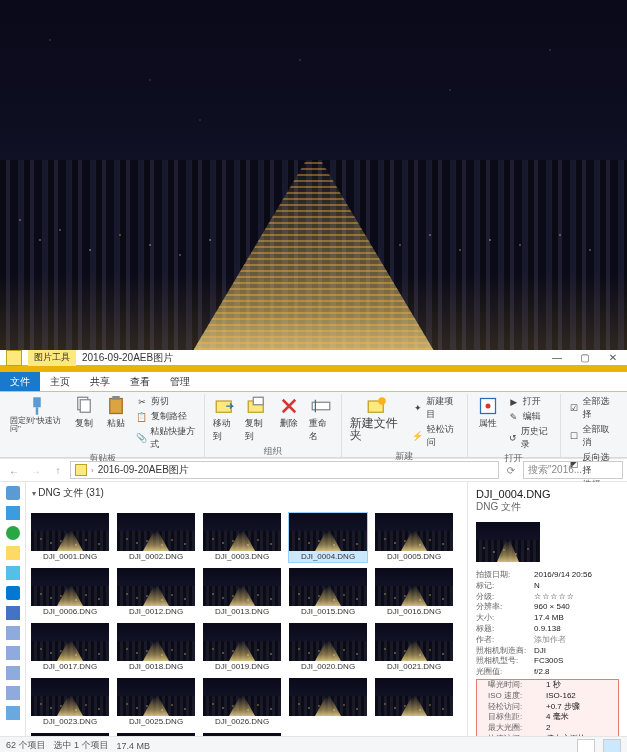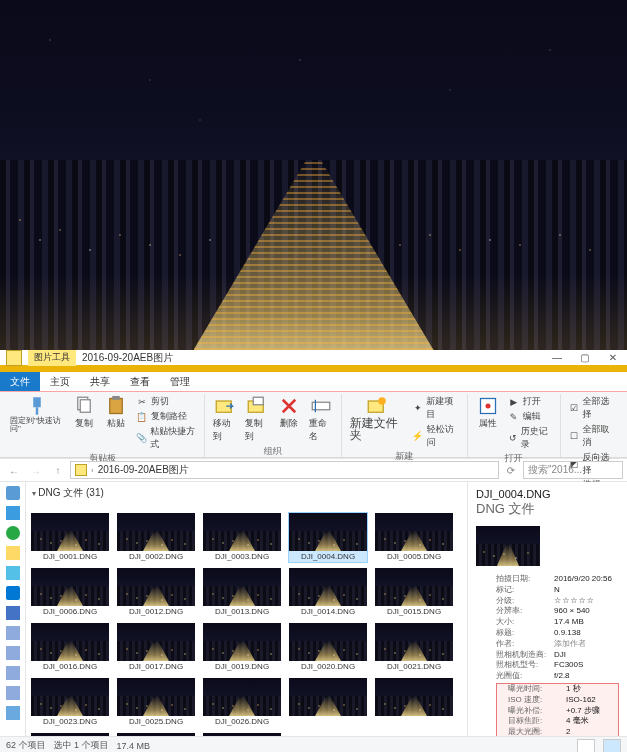--- a/index.html
+++ b/index.html
@@ -108,35 +108,35 @@
    radial-gradient(1px 1px at 55px 9px,#ffd070,transparent),
    radial-gradient(1px 1px at 68px 13px,#fff0a0,transparent),
    repeating-linear-gradient(90deg,rgba(10,10,20,.9) 0 3px,rgba(25,25,40,.9) 3px 6px); }
 .thumb .img::after { content:""; position:absolute; left:50%; bottom:0; width:26px; height:20px; transform:translateX(-50%);
   background:linear-gradient(180deg,transparent 0%,rgba(255,220,120,.5) 70%,rgba(255,230,150,.8) 100%);
   clip-path:polygon(42% 0,58% 0,100% 100%,0 100%); }
 .thumb .cap { font-size:8px; color:#333; text-align:center; padding:1px 0; width:100%; overflow:hidden; white-space:nowrap; }
 
 .details { width:160px; border-left:1px solid #e5e5e5; padding:6px 8px; background:#fff; overflow:hidden; }
 .details .fname { font-size:11px; color:#1a1a1a; }
-.details .ftype { font-size:13px; color:#666; margin-bottom:8px; }
+.details .ftype { font-size:10px; color:#666; margin-bottom:8px; }
 .details .preview { width:64px; height:40px; margin:4px 0 8px; position:relative; overflow:hidden;
   background:linear-gradient(180deg,#0a0a1a 0%,#131328 55%,#232338 100%); }
 .details .preview::before { content:""; position:absolute; left:0; right:0; bottom:0; height:22px;
   background:
    radial-gradient(1px 1px at 8px 8px,#ffd070,transparent),
    radial-gradient(1px 1px at 18px 12px,#fff0a0,transparent),
    radial-gradient(1px 1px at 28px 10px,#ffd070,transparent),
    radial-gradient(1px 1px at 40px 14px,#fff,transparent),
    radial-gradient(1px 1px at 52px 9px,#ffd070,transparent),
    repeating-linear-gradient(90deg,rgba(10,10,20,.9) 0 3px,rgba(25,25,40,.9) 3px 6px); }
 .details .preview::after { content:""; position:absolute; left:50%; bottom:0; width:22px; height:22px; transform:translateX(-50%);
   background:linear-gradient(180deg,transparent 0%,rgba(255,220,120,.5) 70%,rgba(255,230,150,.8) 100%);
   clip-path:polygon(42% 0,58% 0,100% 100%,0 100%); }
-.details .meta { font-size:8px; line-height:1.35;margin-left:20px; }
+.details .meta { font-size:8px; line-height:1.35; }
 .details .meta .row { display:flex; }
 .details .meta .k { width:58px; color:#666; }
 .details .meta .v { color:#1a1a1a; }
 .details .stars { color:#ccc; letter-spacing:1px; }
 .details .hl { background:rgba(255,0,0,.06); outline:1px solid rgba(220,40,40,.6); outline-offset:-1px; padding:1px 12px; margin:1px 0; }
 
 .statusbar { height:18px; border-top:1px solid #e5e5e5; background:#f5f6f7; display:flex; align-items:center; padding:0 6px; font-size:9px; color:#555; gap:8px; }
 .statusbar .sp { flex:1; }
 .statusbar .vbtn { width:18px; height:14px; border:1px solid #ccc; background:#fff; }
 </style>
@@ -397,33 +397,33 @@
           <div class="thumb">
             <div class="img"></div>
             <div class="cap">DJI_0012.DNG</div>
           </div>
           <div class="thumb">
             <div class="img"></div>
             <div class="cap">DJI_0013.DNG</div>
           </div>
           <div class="thumb">
             <div class="img"></div>
-            <div class="cap">DJI_0014.DNG</div>
-          </div>
-          <div class="thumb">
-            <div class="img"></div>
             <div class="cap">DJI_0015.DNG</div>
           </div>
           <div class="thumb">
             <div class="img"></div>
             <div class="cap">DJI_0016.DNG</div>
           </div>
           <div class="thumb">
             <div class="img"></div>
             <div class="cap">DJI_0017.DNG</div>
+          </div>
+          <div class="thumb">
+            <div class="img"></div>
+            <div class="cap">DJI_0018.DNG</div>
           </div>
           <div class="thumb">
             <div class="img"></div>
             <div class="cap">DJI_0019.DNG</div>
           </div>
           <div class="thumb">
             <div class="img"></div>
             <div class="cap">DJI_0020.DNG</div>
           </div>
           <div class="thumb">
@@ -460,21 +460,21 @@
         </div>
     </div>
 
     <div class="details">
       <div class="fname">DJI_0004.DNG</div>
       <div class="ftype">DNG 文件</div>
       <div class="preview"></div>
       <div class="meta">
         <div class="row">
             <span class="k">拍摄日期:</span>
-            <span class="v">2016/9/20 20:56</span>
+            <span class="v">2016/9/14 20:56</span>
           </div>
         <div class="row">
             <span class="k">标记:</span>
             <span class="v">N</span>
           </div>
         <div class="row">
             <span class="k">分级:</span>
             <span class="v stars">☆☆☆☆☆</span>
           </div>
         <div class="row">
@@ -508,21 +508,21 @@
         <div class="hl">
           <div class="row">
               <span class="k">曝光时间:</span>
               <span class="v">1 秒</span>
             </div>
           <div class="row">
               <span class="k">ISO 速度:</span>
               <span class="v">ISO-162</span>
             </div>
           <div class="row">
-              <span class="k">曝光补偿:</span>
+              <span class="k">轻松访问:</span>
               <span class="v">+0.7 步骤</span>
             </div>
           <div class="row">
               <span class="k">目标焦距:</span>
               <span class="v">4 毫米</span>
             </div>
           <div class="row">
               <span class="k">最大光圈:</span>
               <span class="v">2</span>
             </div>

